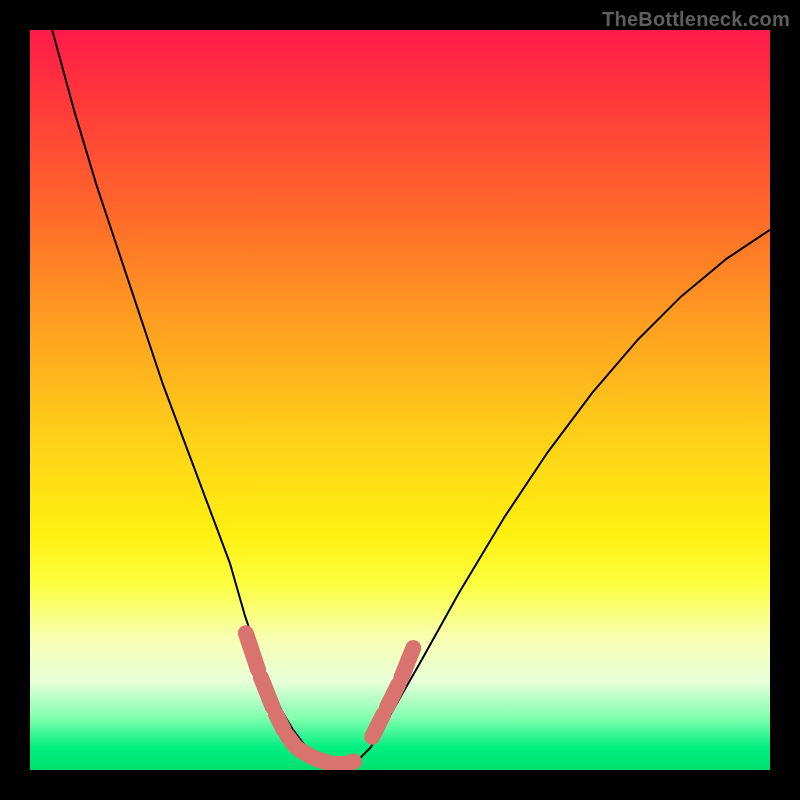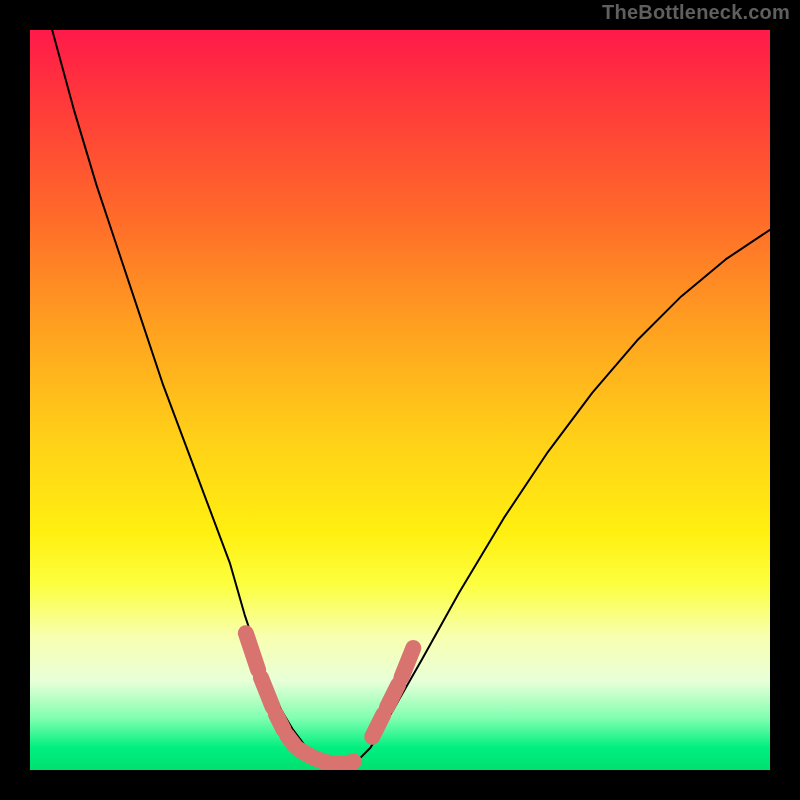--- a/index.html
+++ b/index.html
@@ -38,21 +38,21 @@
   }
   svg.curves {
     position: absolute;
     left: 0;
     top: 0;
     width: 740px;
     height: 740px;
   }
   .watermark {
     position: absolute;
-    top: 1px;
+    top: 8px;
     right: 10px;
     font-family: Arial, Helvetica, sans-serif;
     font-size: 20px;
     font-weight: 600;
     color: #5f5f5f;
     letter-spacing: 0.2px;
   }
 </style>
 </head>
 <body>

